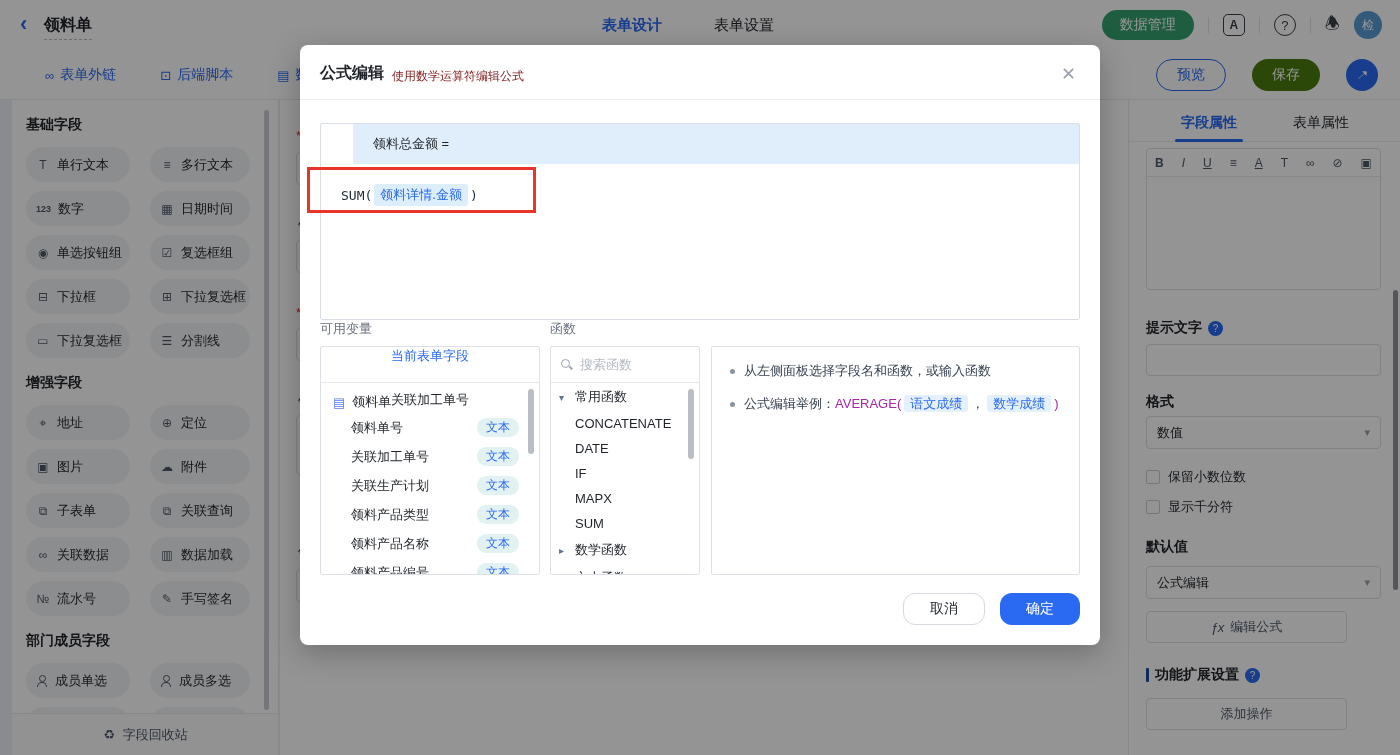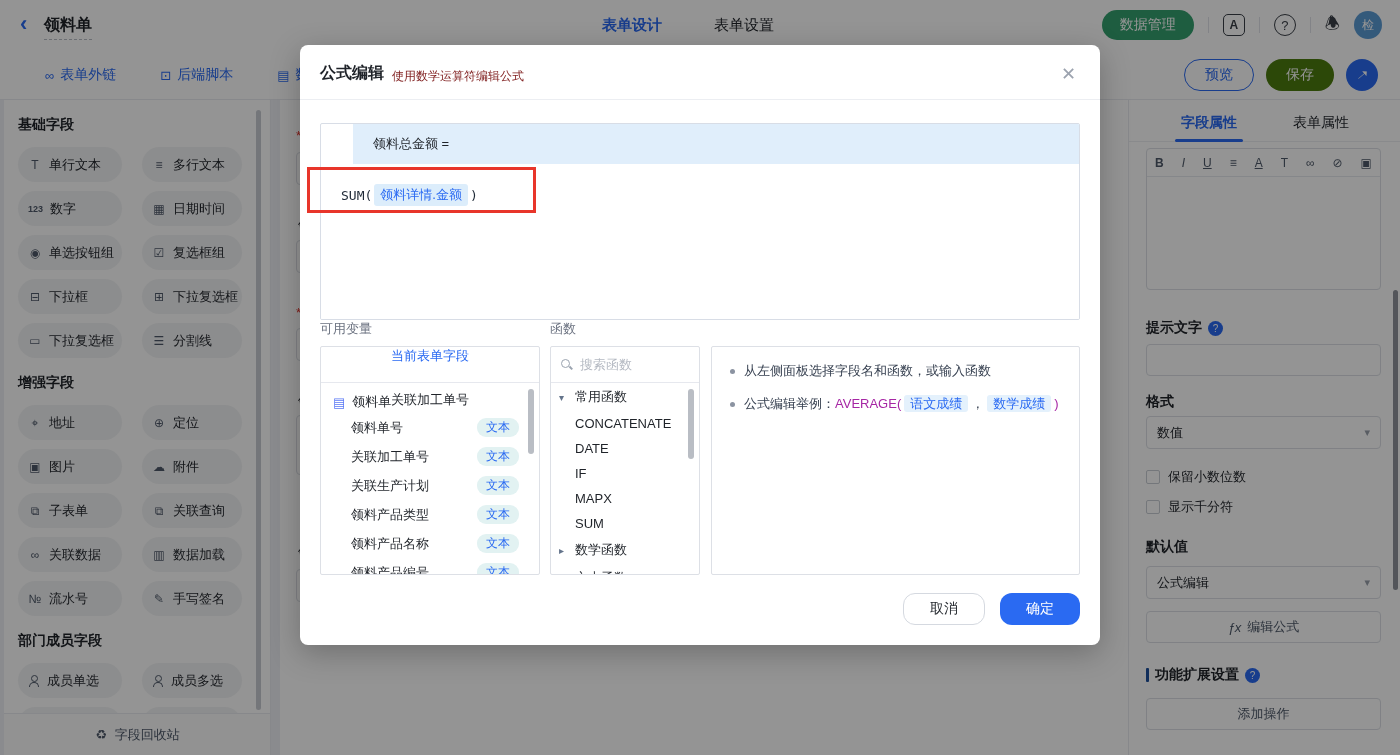--- a/index.html
+++ b/index.html
@@ -20,28 +20,28 @@
   .icon-contact { width:22px; height:22px; border:1.6px solid #3a3f47; border-radius:5px; font-size:12px; font-weight:bold; color:#3a3f47; display:flex; align-items:center; justify-content:center; cursor:pointer; }
   .icon-help { width:22px; height:22px; border:1.6px solid #3a3f47; border-radius:50%; font-size:13px; color:#3a3f47; display:flex; align-items:center; justify-content:center; cursor:pointer; }
   .icon-bell { font-size:17px; color:#3a3f47; cursor:pointer; }
   .avatar { width:28px; height:28px; border-radius:50%; background:#5b9bd5; color:#fff; font-size:12px; display:flex; align-items:center; justify-content:center; cursor:pointer; }
 
   
   .toolbar { position:absolute; left:0; top:50px; width:1400px; height:50px; background:#fff; border-bottom:1px solid #e8eaef; z-index:4; }
   .tb-links { position:absolute; left:45px; top:0; height:50px; display:flex; gap:44px; align-items:center; }
   .tb-link { color:#2a6af2; font-size:14px; display:flex; gap:6px; align-items:center; cursor:pointer; }
   .tb-link .g { font-size:13px; }
-  .tb-right { position:absolute; right:22px; top:0; height:50px; display:flex; gap:12px; align-items:center; }
+  .tb-right { position:absolute; right:22px; top:0; height:50px; display:flex; gap:26px; align-items:center; }
   .btn-preview { height:32px; padding:0 20px; border:1px solid #2a6af2; color:#2a6af2; background:#fff; border-radius:16px; font-size:14px; cursor:pointer; }
   .btn-save { height:32px; padding:0 20px; border:none; color:#fff; background:#4d7c0f; border-radius:16px; font-size:14px; cursor:pointer; }
   .btn-share { width:32px; height:32px; border:none; border-radius:50%; background:#2a6af2; color:#fff; font-size:15px; cursor:pointer; display:flex; align-items:center; justify-content:center; }
   .btn-share span { display:inline-block; transform:rotate(-40deg); }
 
   
-  .sidebar { position:absolute; left:4px; top:100px; width:267px; height:655px; background:#fff; border-right:1px solid #e8eaef; overflow:hidden; z-index:3; }
+  .sidebar { position:absolute; left:12px; top:100px; width:267px; height:655px; background:#fff; border-right:1px solid #e8eaef; overflow:hidden; z-index:3; }
   .side-sec-title { font-size:14px; font-weight:bold; color:#1f2329; margin:16px 14px 13px; }
   .sec-grid { display:grid; grid-template-columns:104px 100px; gap:9px 20px; padding:0 14px; }
   .fbtn { height:35px; background:#f2f3f5; border-radius:18px; display:flex; align-items:center; padding:0 10px; gap:7px; cursor:grab; }
   .fbtn .fi { color:#4e5969; font-size:12px; min-width:14px; text-align:center; }
   .fbtn .fl { color:#1f2329; font-size:13px; white-space:nowrap; }
   .person-icon { position:relative; width:12px; height:12px; display:inline-block; }
   .person-icon::before { content:''; position:absolute; top:0; left:3px; width:5px; height:5px; border:1.4px solid #4e5969; border-radius:50%; }
   .person-icon::after { content:''; position:absolute; bottom:0; left:1px; width:8px; height:4px; border:1.4px solid #4e5969; border-bottom:none; border-radius:5px 5px 0 0; }
   .side-footer { position:absolute; left:0; bottom:0; width:267px; height:42px; background:#fbfbfc; border-top:1px solid #e8eaef; display:flex; align-items:center; justify-content:center; gap:8px; color:#4e5969; font-size:13px; cursor:pointer; z-index:2; }
   .side-scroll { position:absolute; right:9px; top:10px; width:5px; height:600px; background:#c9ccd2; border-radius:3px; }
@@ -62,21 +62,21 @@
   .richtext { position:absolute; left:17px; top:48px; width:235px; height:142px; border:1px solid #dcdfe5; border-radius:4px; }
   .rt-toolbar { height:28px; border-bottom:1px solid #e6e8ee; display:flex; align-items:center; justify-content:space-between; padding:0 8px; color:#4e5969; font-size:12px; }
   .rt-toolbar span { cursor:pointer; }
   .rp-label { position:absolute; left:17px; font-size:14px; font-weight:bold; color:#1f2329; display:flex; align-items:center; gap:6px; }
   .qmark { width:15px; height:15px; border-radius:50%; background:#2a6af2; color:#fff; font-size:10px; display:inline-flex; align-items:center; justify-content:center; font-weight:normal; }
   .rp-input { position:absolute; left:17px; width:235px; height:32px; border:1px solid #dcdfe5; border-radius:4px; background:#fff; font:inherit; padding:0 8px; }
   .rp-select { position:absolute; left:17px; width:235px; height:33px; border:1px solid #dcdfe5; border-radius:4px; background:#fff; display:flex; align-items:center; justify-content:space-between; padding:0 10px; cursor:pointer; }
   .rp-select .chev { color:#9aa0ab; font-size:11px; }
   .cb-row { position:absolute; left:17px; display:flex; align-items:center; gap:8px; cursor:pointer; }
   .cb-box { width:14px; height:14px; border:1px solid #c9cdd4; border-radius:2px; background:#fff; }
-  .rp-btn { position:absolute; left:17px; width:235px; height:32px; border:1px solid #dcdfe5; border-radius:4px; background:#fff; color:#4e5969; font-size:13px; cursor:pointer; display:flex; align-items:center; justify-content:center; gap:6px; }
+  .rp-btn { position:absolute; left:17px; width:201px; height:32px; border:1px solid #dcdfe5; border-radius:4px; background:#fff; color:#4e5969; font-size:13px; cursor:pointer; display:flex; align-items:center; justify-content:center; gap:6px; }
   .sec-mark { display:inline-block; width:3px; height:14px; background:#1d4f9c; border-radius:1px; }
   .win-scroll { position:absolute; right:2px; top:290px; width:5px; height:300px; background:#8f939b; border-radius:3px; z-index:4; }
 
   
   .overlay { position:absolute; left:0; top:0; width:1400px; height:755px; background:rgba(0,0,0,0.42); z-index:40; }
   .modal { position:absolute; left:300px; top:45px; width:800px; height:600px; background:#fff; border-radius:8px; box-shadow:0 8px 30px rgba(0,0,0,0.25); z-index:50; }
   .m-title { position:absolute; left:20px; top:18px; font-size:16px; font-weight:bold; color:#1f2329; }
   .m-subtitle { position:absolute; left:92px; top:23px; font-size:12px; color:#7f1d1d; }
   .m-close { position:absolute; right:24px; top:18px; font-size:18px; color:#9ca3af; cursor:pointer; }
   .m-divider { position:absolute; left:0; top:54px; width:800px; height:1px; background:#eceef2; }

